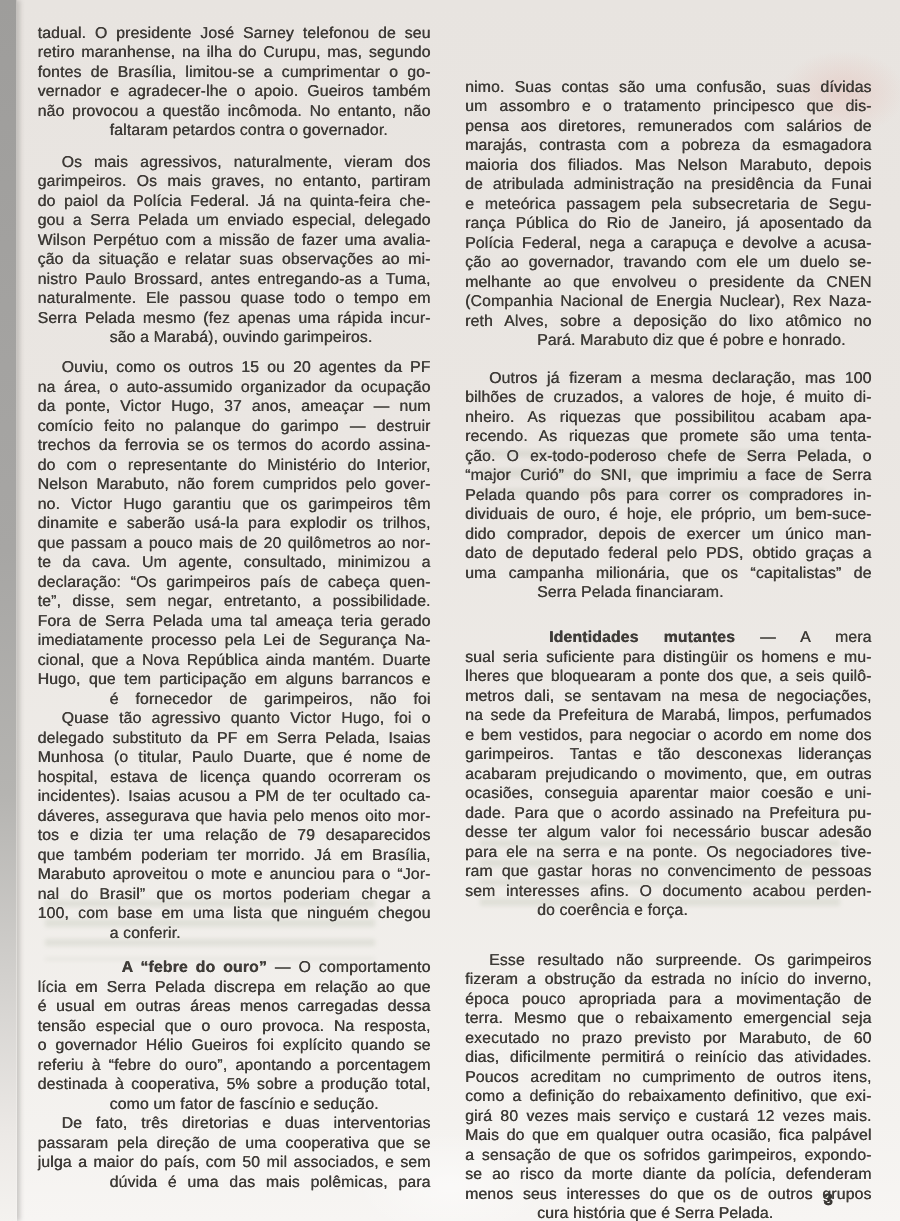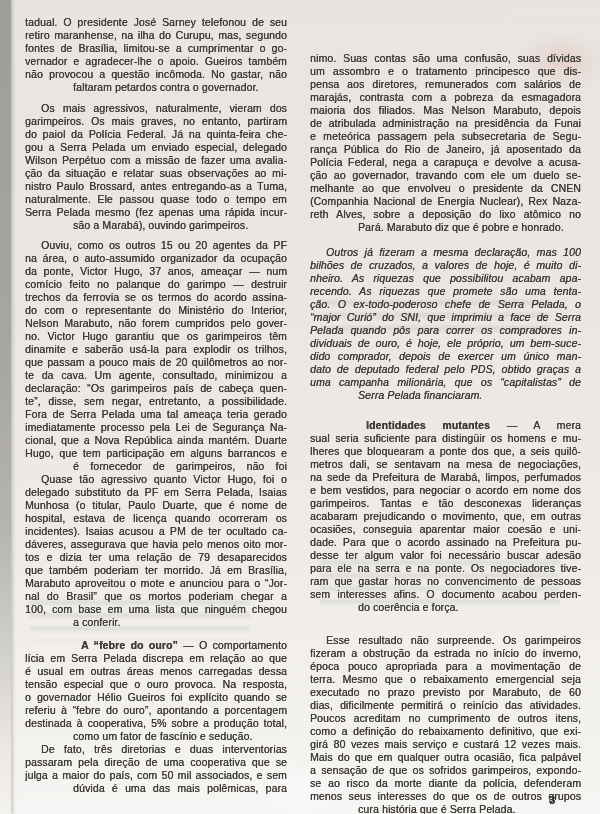--- a/index.html
+++ b/index.html
@@ -21,21 +21,21 @@
   .col-left  { left:25px;  width:262px; }
   .col-right { left:310px; width:271px;margin-top:36px; }
   .para { }
   .line { height:13px; line-height:13px; overflow:hidden;
           text-align:justify; text-align-last:justify; }
   .line.last { text-align-last:left;padding-left:48px; }
   .para.indent .line:first-child { text-indent:16px; }
   .mt8  { margin-top:8px; }
   .mt7  { margin-top:7px; }
   .mt10 { margin-top:10px; }
-  .mt12 { margin-top:12px;font-style:italic; }
+  .mt12 { margin-top:12px; }
   .mt17 { margin-top:17px; }
   .mt20 { margin-top:20px; }
   b { font-weight:bold;padding-left:40px; }
   .page-number { position:absolute; left:549px; top:794px; font-size:11px;
                  font-weight:bold; color:#3a3835; text-shadow:.25px 0 0 currentColor; }
   .ghost { position:absolute; pointer-events:none; filter:blur(1.5px); opacity:.14;
            background:repeating-linear-gradient(180deg, #7d8d6e 0 5px, transparent 5px 13px); }
   .ghost-1 { left:30px;  top:600px; width:220px; height:40px; }
   .ghost-2 { left:320px; top:300px; width:230px; height:34px; }
   .ghost-3 { left:320px; top:560px; width:240px; height:46px; }
@@ -49,21 +49,21 @@
   <div class="ghost ghost-1"></div>
   <div class="ghost ghost-2"></div>
   <div class="ghost ghost-3"></div>
 
   <div class="col col-left">
     <div class="para">
         <div class="line">tadual. O presidente José Sarney telefonou de seu</div>
         <div class="line">retiro maranhense, na ilha do Curupu, mas, segundo</div>
         <div class="line">fontes de Brasília, limitou-se a cumprimentar o go-</div>
         <div class="line">vernador e agradecer-lhe o apoio. Gueiros também</div>
-        <div class="line">não provocou a questão incômoda. No gastar, não</div>
+        <div class="line">não provocou a questão incômoda. No entanto, não</div>
         <div class="line last">faltaram petardos contra o governador.</div>
       </div>
     <div class="para indent mt8">
         <div class="line">Os mais agressivos, naturalmente, vieram dos</div>
         <div class="line">garimpeiros. Os mais graves, no entanto, partiram</div>
         <div class="line">do paiol da Polícia Federal. Já na quinta-feira che-</div>
         <div class="line">gou a Serra Pelada um enviado especial, delegado</div>
         <div class="line">Wilson Perpétuo com a missão de fazer uma avalia-</div>
         <div class="line">ção da situação e relatar suas observações ao mi-</div>
         <div class="line">nistro Paulo Brossard, antes entregando-as a Tuma,</div>

